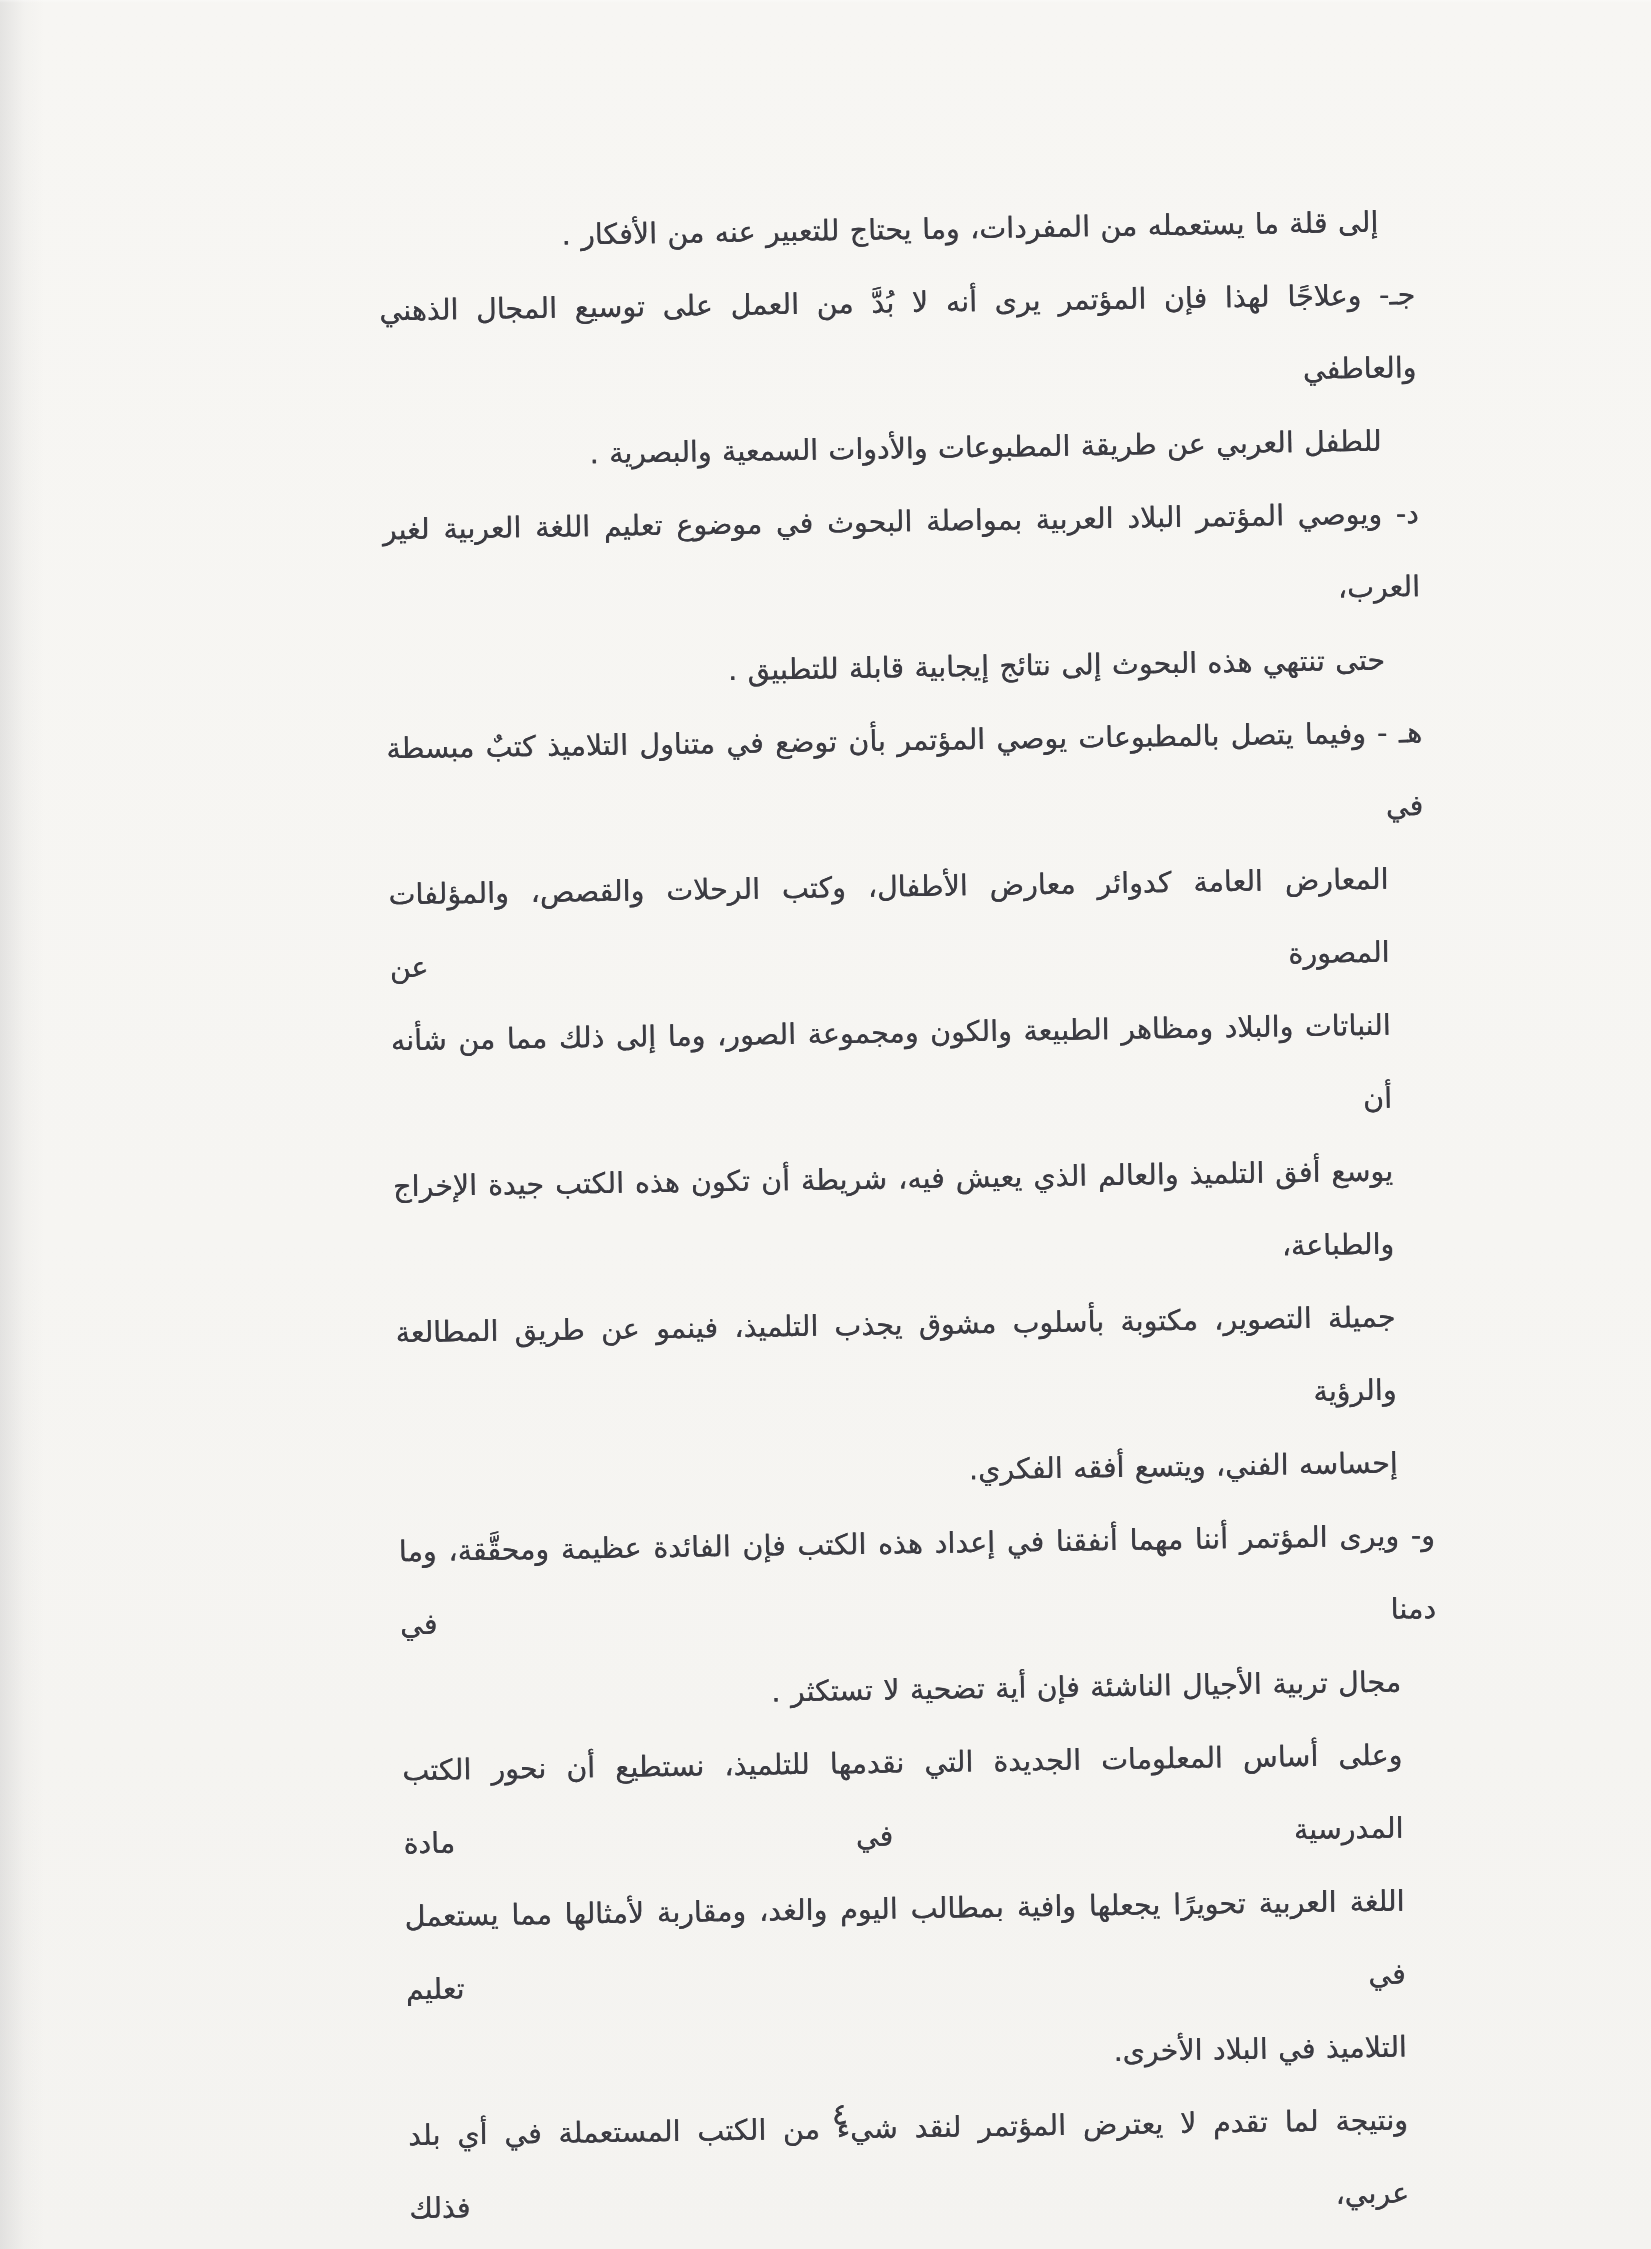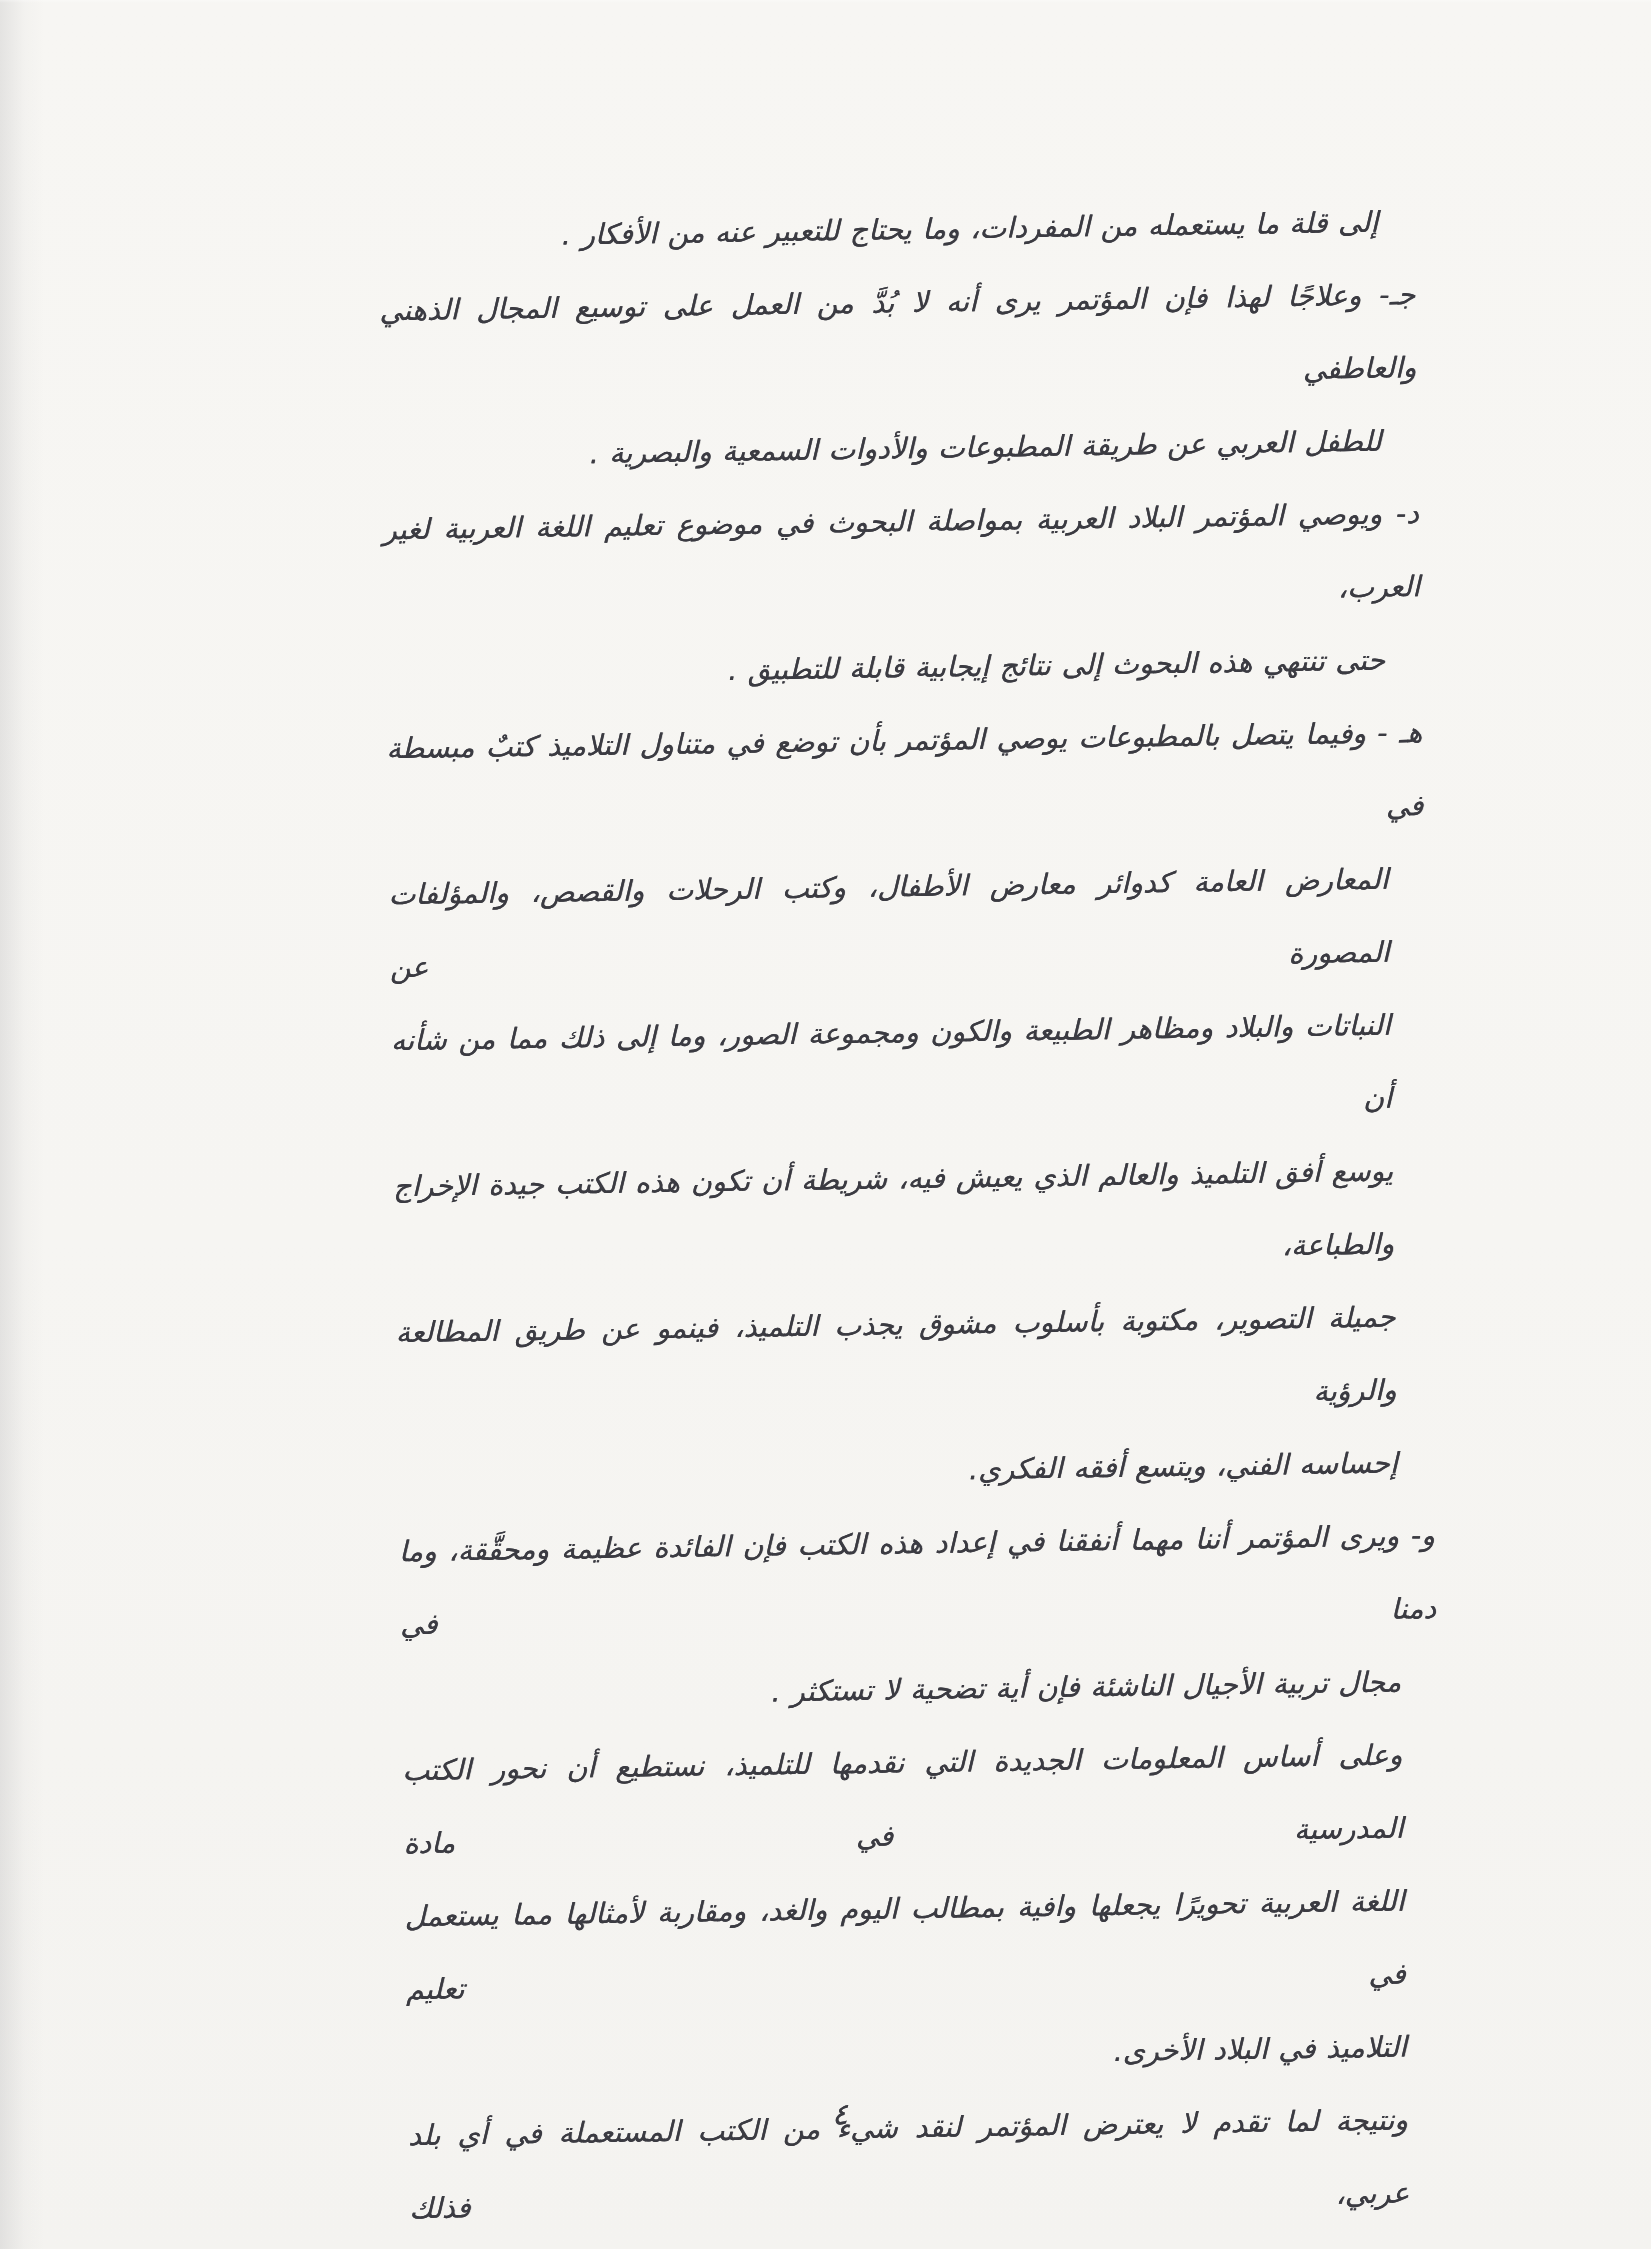--- a/index.html
+++ b/index.html
@@ -9,21 +9,20 @@
     font-family:"DejaVu Sans", sans-serif;
     overflow:hidden;
   }
   .page {
     position:relative;
     width:1651px; height:2250px;
     background:
       linear-gradient(90deg, rgba(110,110,118,0.14), rgba(110,110,118,0.03) 24.6px, rgba(0,0,0,0) 45px),
       linear-gradient(180deg, #f7f6f3 0%, #f6f5f2 55%, #f4f3f0 100%);
     overflow:hidden;
-    font-style:italic;
   }
   .scan-skew {
     position:absolute; inset:0;
     transform:rotate(-0.9deg);
     transform-origin:52% 52%;
   }
   .text-block {
     position:absolute;
     top:194px; right:258px; width:1000px;
     direction:rtl;

